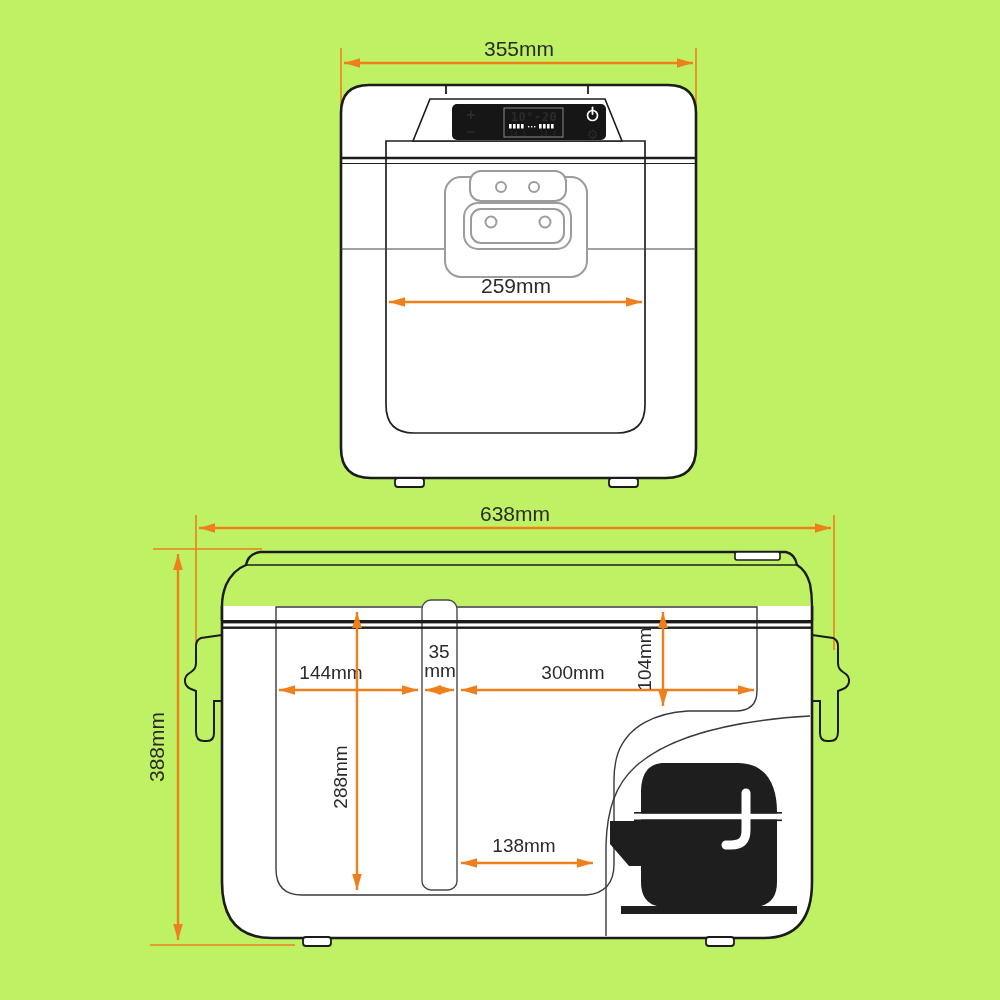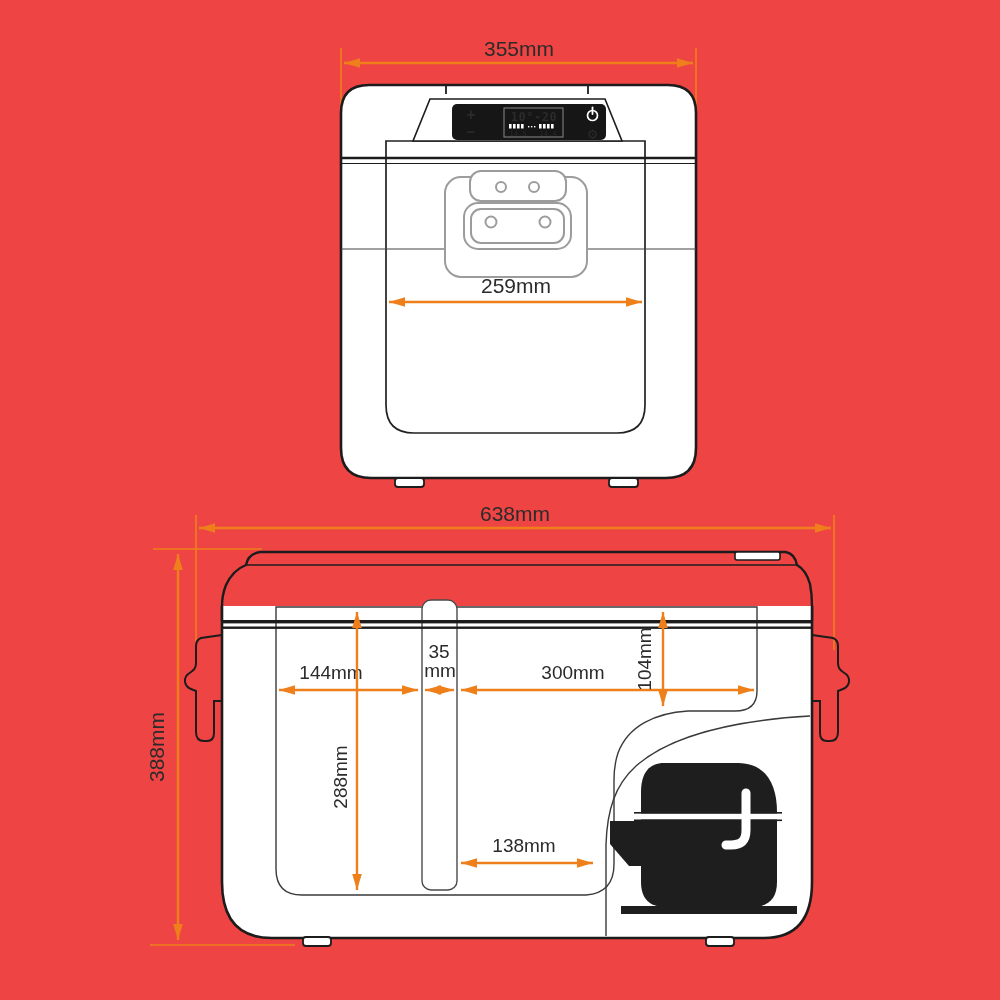--- a/index.html
+++ b/index.html
@@ -1,16 +1,16 @@
 <!DOCTYPE html>
 <html><head>
 <meta charset="utf-8">
 <style>
   html,body{margin:0;padding:0;background:#ffffff;}
-  .stage{position:relative;width:1000px;height:1000px;background:#ef4444;overflow:hidden;
+  .stage{position:relative;width:1000px;height:1000px;background:#bef264;overflow:hidden;
          font-family:"Liberation Sans", sans-serif;}
   svg text{font-family:"Liberation Sans", sans-serif;fill:#2b2b2b;}
   .dim-label{font-size:21px;}
   .dim-label-sm{font-size:19px;}
   .lcd{font-family:"DejaVu Sans Mono", monospace;}
 </style>
 </head>
 <body>
 
 <div class="stage">

